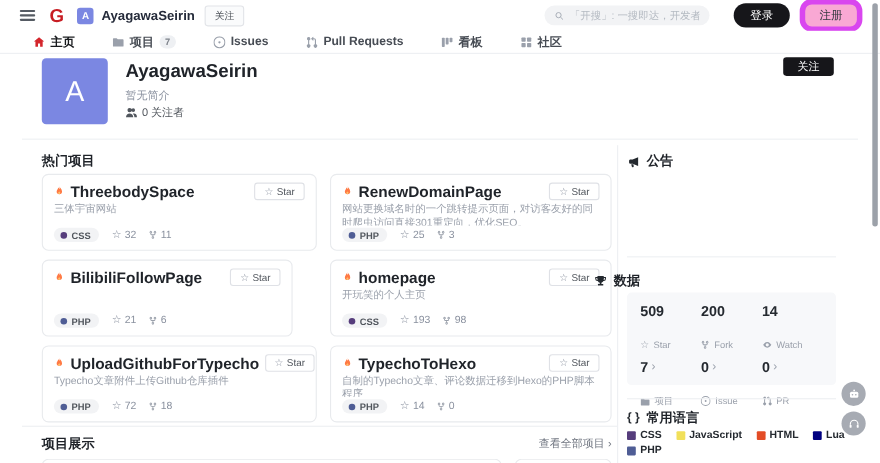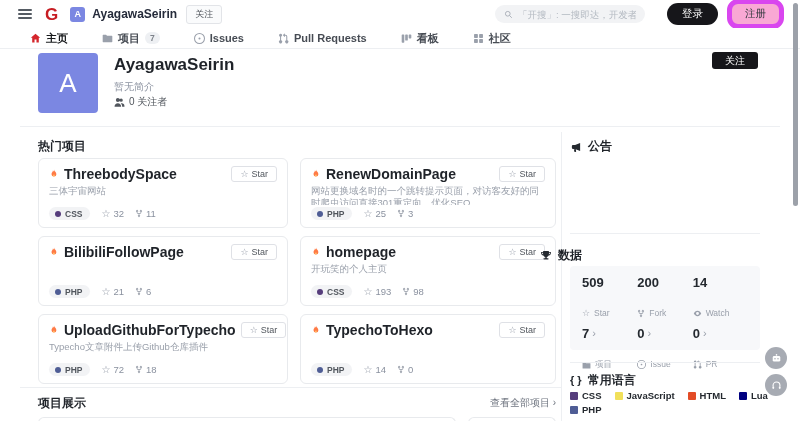--- a/index.html
+++ b/index.html
@@ -263,21 +263,21 @@
           <span class="ic">
             <svg width="8" height="9" viewBox="0 0 16 16" fill="#9aa0ab">
               <path d="M5 5.372v.878c0 .414.336.75.75.75h4.5a.75.75 0 0 0 .75-.75v-.878a2.25 2.25 0 1 1 1.5 0v.878a2.25 2.25 0 0 1-2.25 2.25h-1.5v2.128a2.251 2.251 0 1 1-1.5 0V8.5h-1.5A2.25 2.25 0 0 1 3.5 6.25v-.878a2.25 2.25 0 1 1 1.5 0ZM5 3.25a.75.75 0 1 0-1.5 0 .75.75 0 0 0 1.5 0Zm6.75.75a.75.75 0 1 0 0-1.5.75.75 0 0 0 0 1.5Zm-3 8.75a.75.75 0 1 0-1.5 0 .75.75 0 0 0 1.5 0Z"></path>
             </svg>
           </span>
           <span>3</span>
         </span>
     </div>
   </div>
 
-  <div class="card" style="left:38px;top:236px;width:250px">
+  <div class="card" style="left:38px;top:236px;width:228px">
     <div class="card-head">
       <span class="ic">
           <svg width="10" height="12" viewBox="0 0 16 16">
             <path d="M8.2.6c.3 2.6 3.6 4 3.6 7.6a3.9 3.9 0 0 1-7.8.1C4 5.6 6.4 4.9 6.2 2.4c1 .5 1.6 1.3 1.8 2.4.6-1.2.5-2.8.2-4.2Z" fill="#ff7a45"></path>
             <path d="M8 8.2c.9.8 1.3 1.6 1.3 2.3a1.6 1.6 0 1 1-3.2 0C6.1 9.6 7 9.3 8 8.2Z" fill="#ffc069"></path>
           </svg>
         </span>
       <span class="card-name">BilibiliFollowPage</span>
       <button class="star-btn">
           <span class="glyph">☆</span>
@@ -381,20 +381,21 @@
             <path d="M8.2.6c.3 2.6 3.6 4 3.6 7.6a3.9 3.9 0 0 1-7.8.1C4 5.6 6.4 4.9 6.2 2.4c1 .5 1.6 1.3 1.8 2.4.6-1.2.5-2.8.2-4.2Z" fill="#ff7a45"></path>
             <path d="M8 8.2c.9.8 1.3 1.6 1.3 2.3a1.6 1.6 0 1 1-3.2 0C6.1 9.6 7 9.3 8 8.2Z" fill="#ffc069"></path>
           </svg>
         </span>
       <span class="card-name">TypechoToHexo</span>
       <button class="star-btn">
           <span class="glyph">☆</span>
           <span>Star</span>
         </button>
     </div>
+    <div class="card-desc">自制的Typecho文章、评论数据迁移到Hexo的PHP脚本程序</div>
     <div class="card-foot">
       <span class="lang-pill">
           <span class="lang-dot" style="background: rgb(79, 93, 149);"></span>
           <span>PHP</span>
         </span>
       <span class="meta">
           <span class="glyph">☆</span>
           <span>14</span>
         </span>
       <span class="meta">

